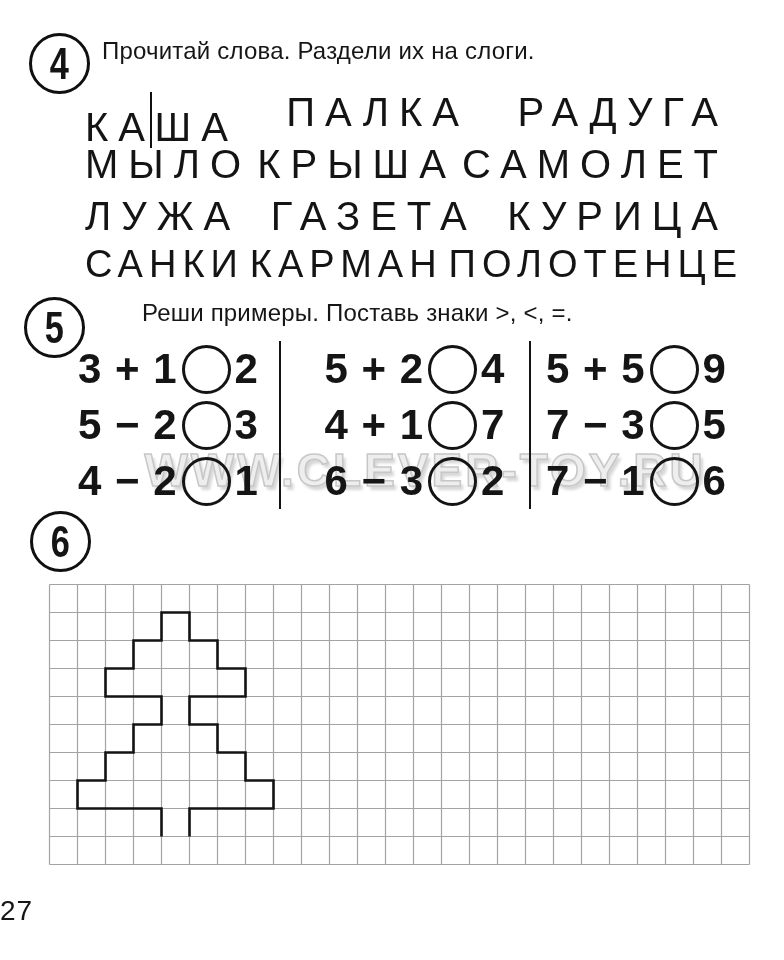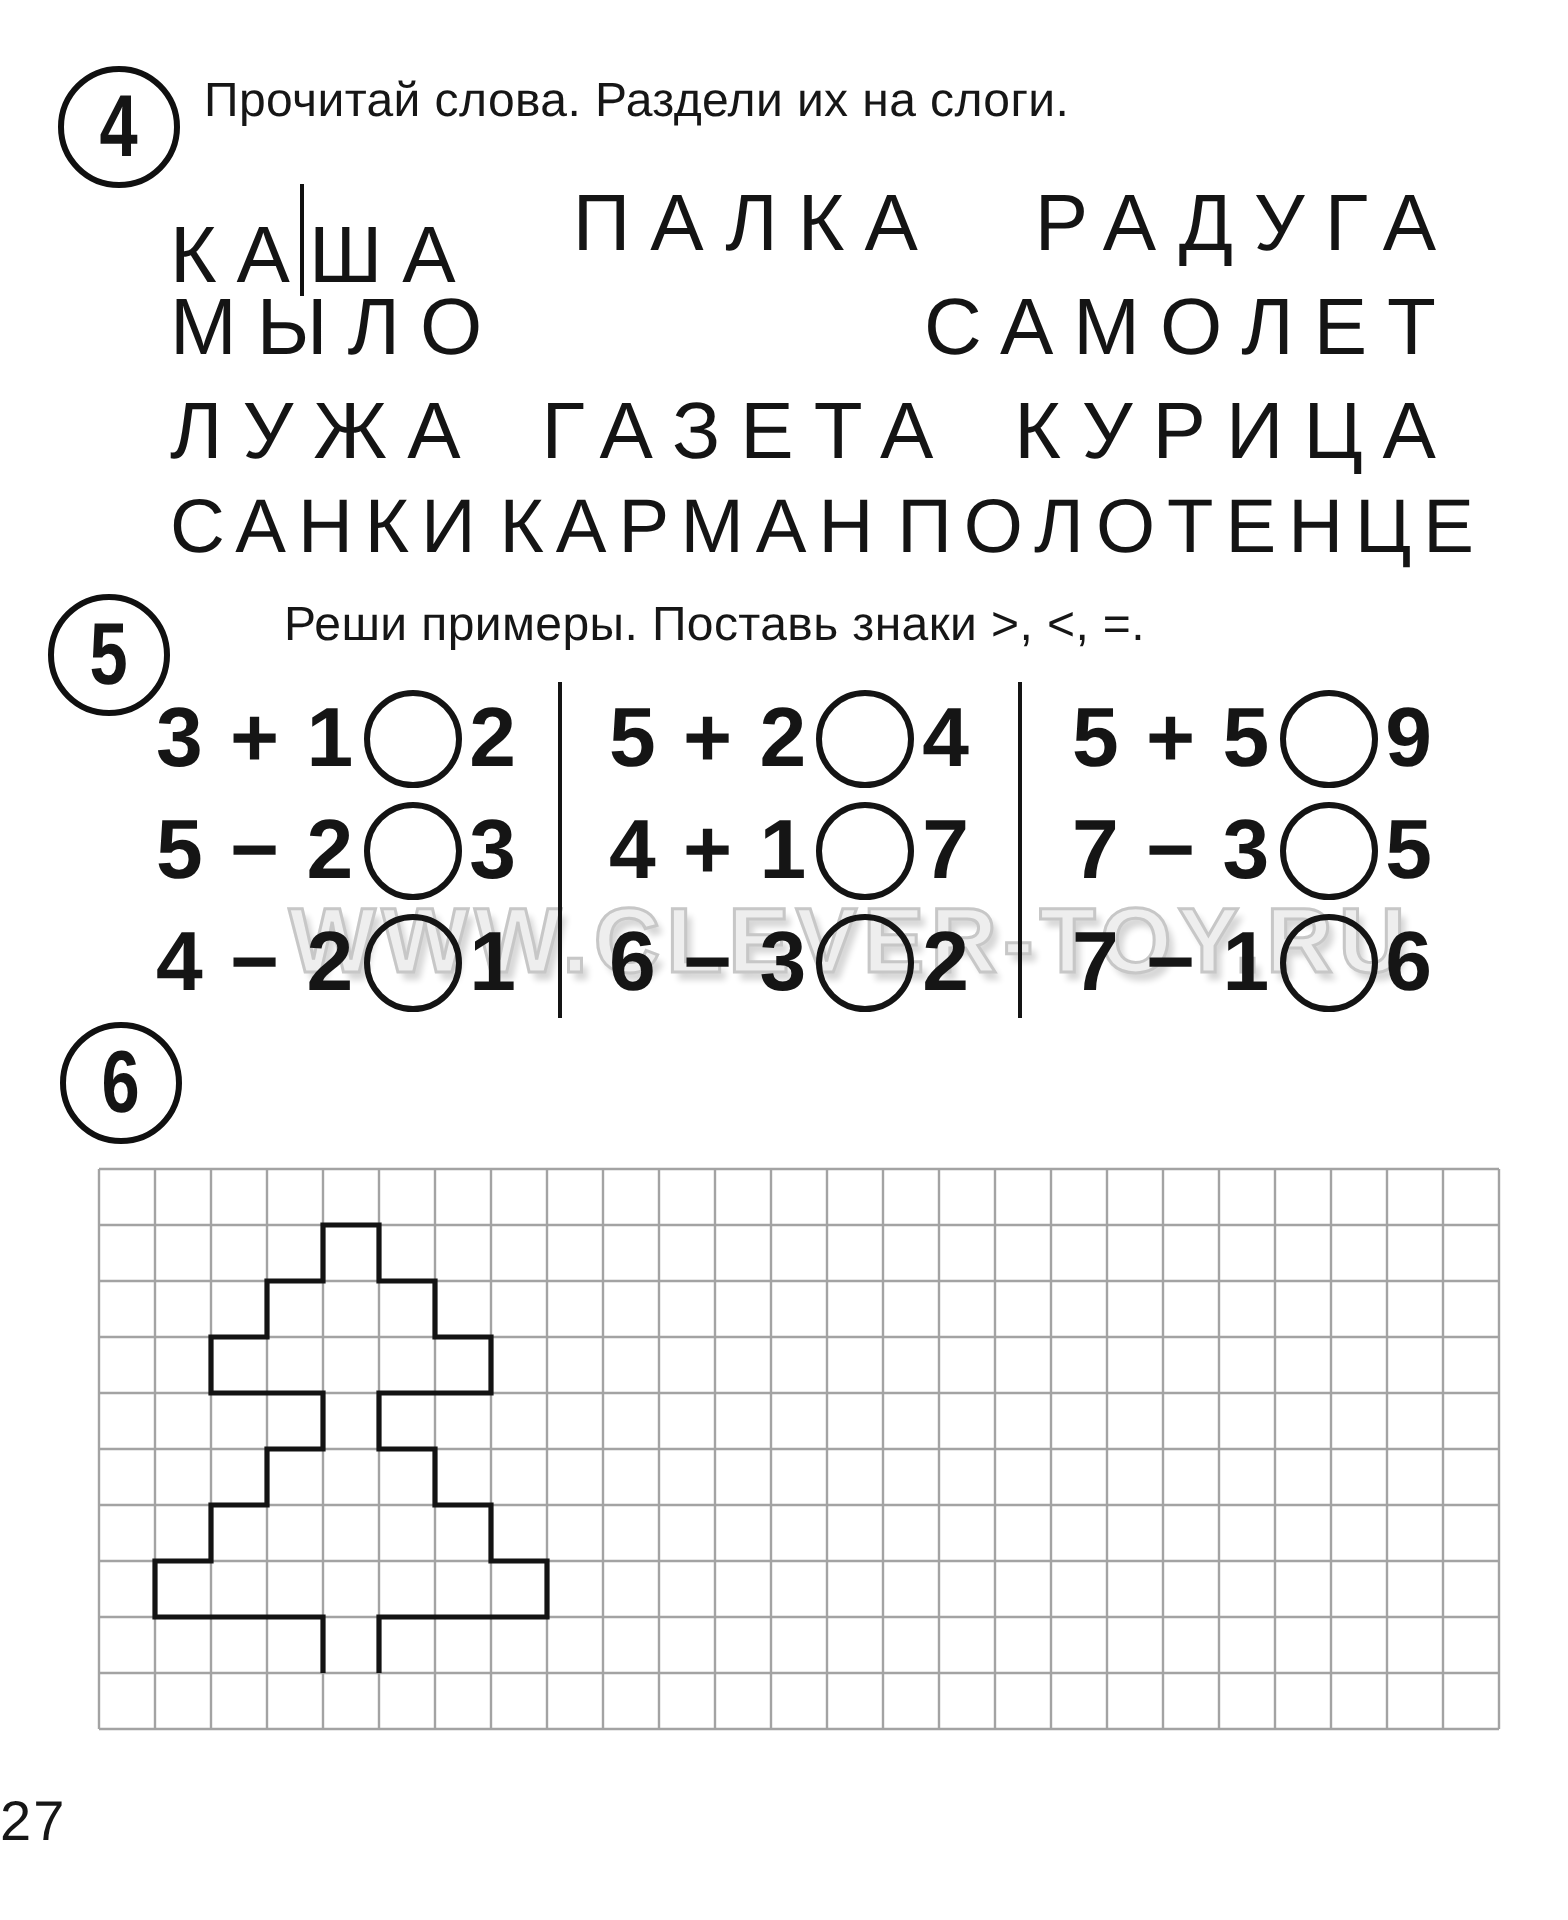--- a/index.html
+++ b/index.html
@@ -28,21 +28,21 @@
   #wline3{top:196px;gap:30px;}
   #wline4{top:245px;font-size:38px;letter-spacing:6px;width:658px;}
   .sylbar{
     display:inline-block;width:2.5px;height:56px;background:#101010;
     vertical-align:-7px;margin:0 2px 0 -5px;
   }
 
   .problems{position:absolute;left:58px;top:341px;width:684px;height:168px;display:flex;z-index:2;}
   .pcol{display:flex;flex-direction:column;}
   #pcol0{width:221px;border-right:2.5px solid #141414;}
-  #pcol1{width:228px;border-right:2.5px solid #141414;}
+  #pcol1{width:228px;border-right:2.5px solid #141414;margin-left:20px;}
   #pcol2{flex:1;}
   .prob{height:56px;display:flex;align-items:center;justify-content:center;
         font-size:42px;font-weight:700;letter-spacing:1px;white-space:pre;}
   .ans-circle{width:43px;height:43px;border:3px solid #141414;border-radius:50%;
               margin:0 4px;flex:0 0 auto;background:transparent;}
 
   .watermark{
     position:absolute;left:100px;top:443px;width:650px;text-align:center;z-index:1;
     font-size:46px;font-weight:700;letter-spacing:3px;white-space:nowrap;
     color:#eeeeee;-webkit-text-stroke:1.5px #c7c7c7;text-shadow:3px 4px 3px #d6d6d6;
@@ -61,20 +61,21 @@
 </div>
 <div class="instr" id="instr4">Прочитай слова. Раздели их на слоги.</div>
 
 <div class="wordline" id="wline1">
   <span class="word"><span>КА</span><i class="sylbar"></i><span>ША</span></span>
   <span class="word">ПАЛКА</span>
   <span class="word">РАДУГА</span>
 </div>
 <div class="wordline" id="wline2">
   <span class="word">МЫЛО</span>
+  <span class="word">КРЫША</span>
   <span class="word">САМОЛЕТ</span>
 </div>
 <div class="wordline" id="wline3">
   <span class="word">ЛУЖА</span>
   <span class="word">ГАЗЕТА</span>
   <span class="word">КУРИЦА</span>
 </div>
 <div class="wordline" id="wline4">
   <span class="word">САНКИ</span>
   <span class="word">КАРМАН</span>

